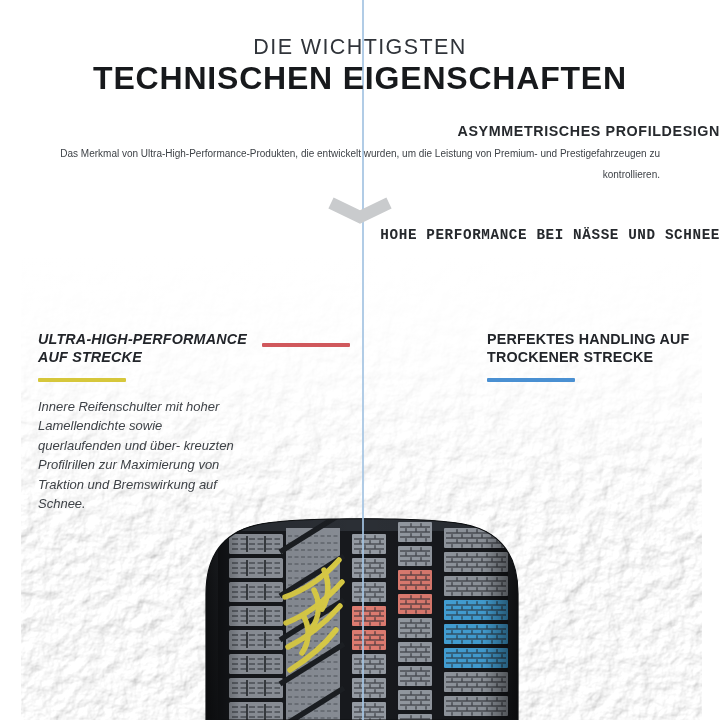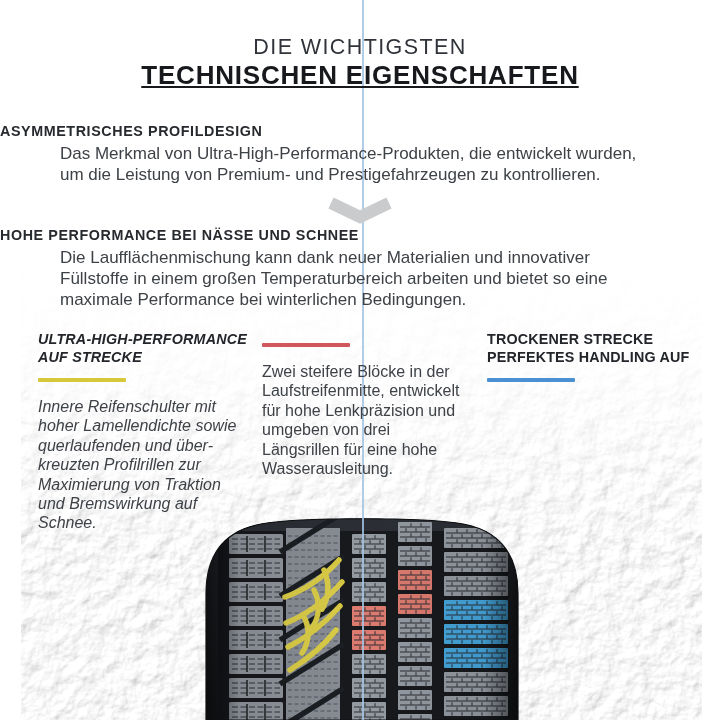--- a/index.html
+++ b/index.html
@@ -13,37 +13,37 @@
     background:linear-gradient(180deg,#ffffff 0%,rgba(255,255,255,.96) 10%,
                rgba(255,255,255,.78) 26%,rgba(255,255,255,.35) 44%,rgba(255,255,255,0) 62%);}
   .tire-svg{position:absolute;left:202px;top:498px;z-index:1;}
   .vline{position:absolute;left:362px;top:0;width:2px;height:720px;z-index:2;opacity:.85;}
   .content{position:absolute;inset:0;z-index:3;}
 
   
   .title1{position:absolute;top:35px;left:0;width:720px;text-align:center;
           font-size:21.5px;font-weight:400;letter-spacing:1.4px;color:#30343a;}
   .title2{position:absolute;top:60px;left:0;width:720px;text-align:center;
-          font-size:26px;font-weight:700;letter-spacing:.8px;color:#17191c;text-decoration:underline;}
+          font-size:32px;font-weight:700;letter-spacing:.8px;color:#17191c;}
 
   
-  .sec-h{position:absolute;left:0;width:720px;text-align:left;
+  .sec-h{position:absolute;left:0;width:720px;text-align:right;
          font-size:14.3px;font-weight:700;letter-spacing:.6px;color:#26292d;}
-  .sec-b{position:absolute;left:60px;width:600px;text-align:left;
-         font-size:17px;line-height:21px;color:#3e4247;}
+  .sec-b{position:absolute;left:60px;width:600px;text-align:right;
+         font-size:10px;line-height:21px;color:#3e4247;}
   .s1h{top:123px;} .s1b{top:143px;}
   .chev{position:absolute;top:196px;left:328px;}
-  .s2h{top:227px;} .s2b{top:247px;}
+  .s2h{top:227px;font-family:Liberation Mono, monospace;} .s2b{top:247px;}
 
   
   .feat{position:absolute;top:331px;width:212px;}
   .f1{left:38px;font-style:italic;} .f2{left:262px;} .f3{left:487px;}
   .feat-h{font-size:14.3px;font-weight:700;line-height:17.5px;letter-spacing:.2px;color:#22252a;}
   .accent-bar{width:88px;height:4px;margin-top:12px;border-radius:1px;}
-  .feat-b{margin-top:15px;font-size:16px;line-height:19.4px;color:#3e4247;width:205px;}
+  .feat-b{margin-top:15px;font-size:13px;line-height:19.4px;color:#3e4247;width:205px;}
 </style>
 </head>
 <body>
 
 <div class="page">
 
   <svg class="snow-svg" width="681" height="468">
     <defs>
       <filter id="snowf" x="0" y="0" width="100%" height="100%">
         <feTurbulence type="fractalNoise" baseFrequency="0.055" numOctaves="4" seed="11" stitchTiles="stitch" result="n"></feTurbulence>
@@ -628,37 +628,35 @@
     <div class="title2">TECHNISCHEN EIGENSCHAFTEN</div>
 
     <div class="sec-h s1h">ASYMMETRISCHES PROFILDESIGN</div>
     <div class="sec-b s1b">Das Merkmal von Ultra-High-Performance-Produkten, die entwickelt wurden, um die Leistung von Premium- und Prestigefahrzeugen zu kontrollieren.</div>
 
     <svg class="chev" width="64" height="28">
       <path d="M3,7 L32,21 L61,7" fill="none" stroke-width="12" stroke-linejoin="miter" stroke="#c9cbcd"></path>
     </svg>
 
     <div class="sec-h s2h">HOHE PERFORMANCE BEI NÄSSE UND SCHNEE</div>
-    <div class="sec-b s2b">Die Laufflächenmischung kann dank neuer Materialien und innovativer Füllstoffe in einem großen Temperaturbereich arbeiten und bietet so eine maximale Performance bei winterlichen Bedingungen.</div>
 
     <div class="feat f1">
       <div class="feat-h">
         <div>ULTRA-HIGH-PERFORMANCE</div>
         <div>AUF STRECKE</div>
       </div>
       <div class="accent-bar" style="background: rgb(214, 199, 59);"></div>
       <div class="feat-b">Innere Reifenschulter mit hoher Lamellendichte sowie querlaufenden und über- kreuzten Profilrillen zur Maximierung von Traktion und Bremswirkung auf Schnee.</div>
     </div>
 
     <div class="feat f2">
       <div class="accent-bar" style="background: rgb(208, 88, 92);"></div>
-      <div class="feat-b">Zwei steifere Blöcke in der Laufstreifenmitte, entwickelt für hohe Lenkpräzision und umgeben von drei Längsrillen für eine hohe Wasserausleitung.</div>
     </div>
 
     <div class="feat f3">
       <div class="feat-h">
+        <div>PERFEKTES HANDLING AUF</div>
         <div>TROCKENER STRECKE</div>
-        <div>PERFEKTES HANDLING AUF</div>
       </div>
       <div class="accent-bar" style="background: rgb(74, 144, 210);"></div>
     </div>
   </div>
 </div>
 
 </body></html>

